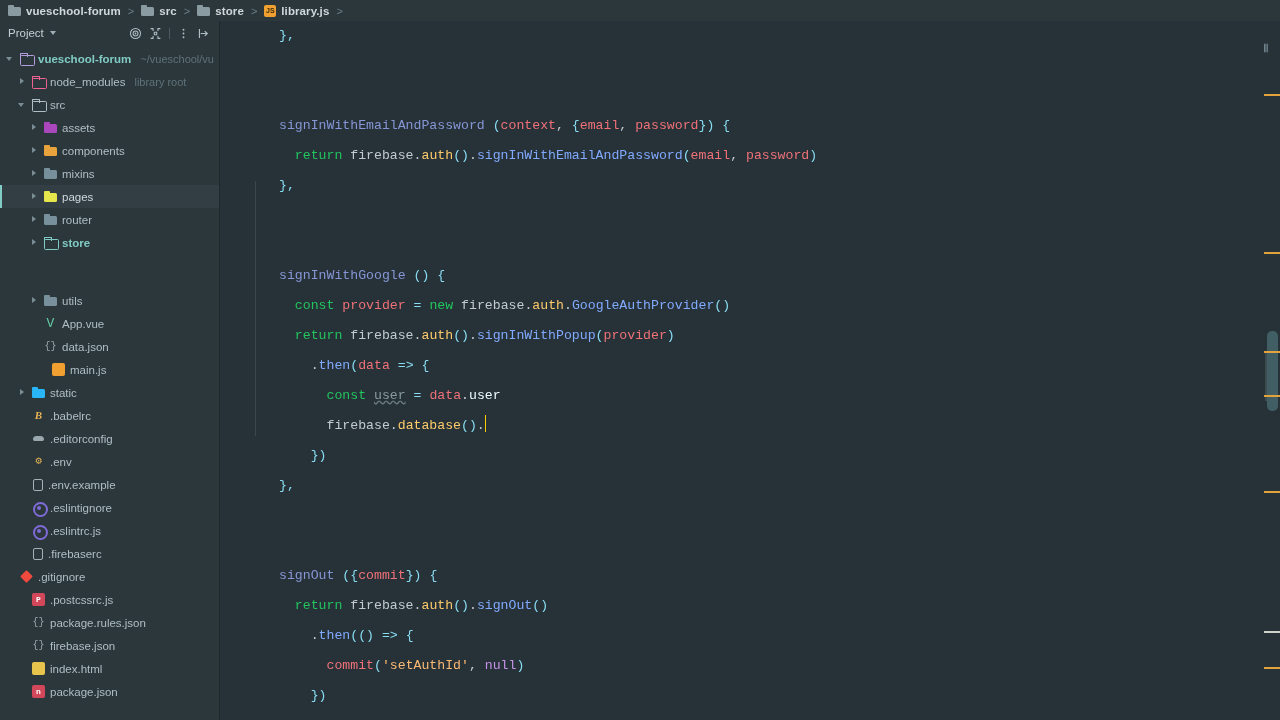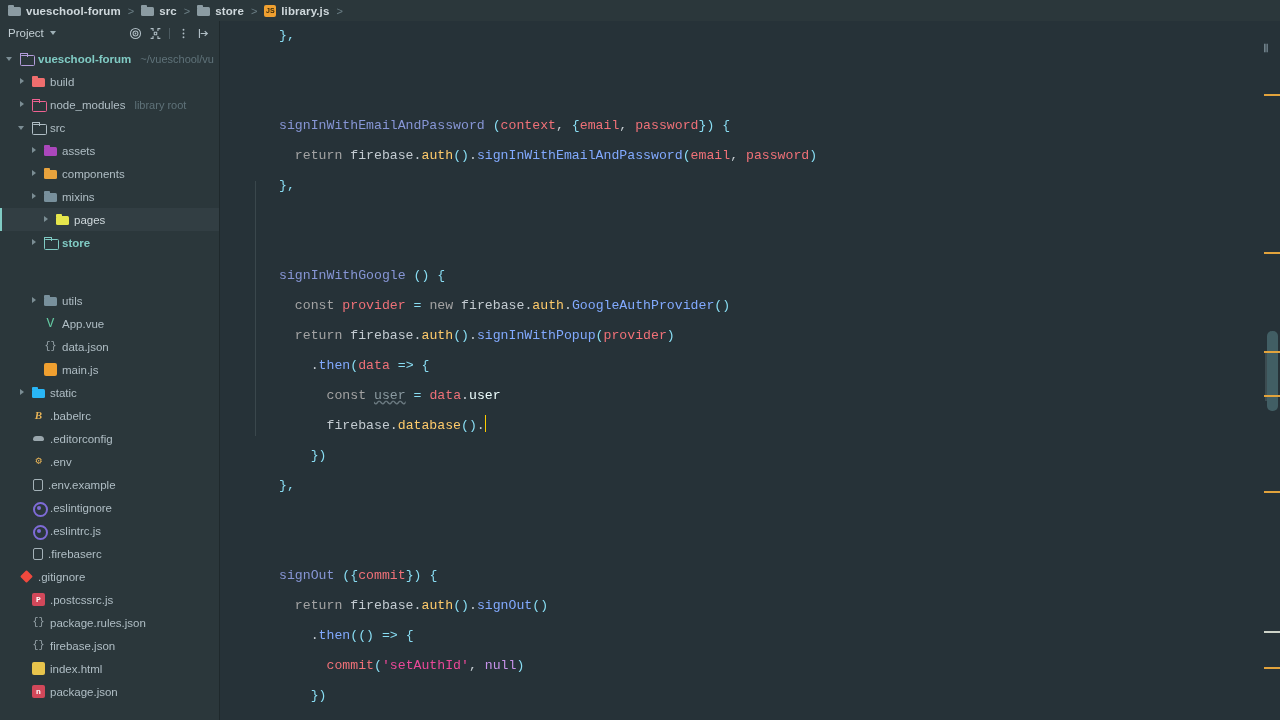--- a/index.html
+++ b/index.html
@@ -126,27 +126,27 @@
   }
   .ln { height: 30px; }
   
   .indent-guide {
     position: absolute; left: 35px; top: 160px; width: 1px; height: 255px;
     background: #3a474c;
   }
 
   
   .t-fn    { color: #8796d6; }
-  .t-kw    { color: #a3a3a3; text-align: right; }
+  .t-kw    { color: #22c55e; text-align: right; }
   .t-param { color: #f07178; }
   .t-punc  { color: #89ddf3; }
   .t-plain { color: #c3cbd1; }
   .t-prop  { color: #82aaff; }
   .t-auth  { color: #ffcb6b; }
-  .t-str   { color: #ec4899; }
+  .t-str   { color: #fdba74; }
   .t-var   { color: #eeffff; }
   .t-arrow { color: #89ddf3; }
   .t-null  { color: #c792ea; }
   .unused  { color: #8b9aa1; text-decoration: underline wavy #6b7a81; text-decoration-skip-ink: none; }
 
   .caret {
     display: inline-block; width: 1.5px; height: 17px; background: #ffcc00;
     vertical-align: -3px; margin-left: 0px;
   }
 
@@ -233,25 +233,20 @@
 
     <div class="tree" id="tree">
         <div class="row" style="height: 23px;">
           <span class="arrow open"></span>
           <span class="ficon outline" style="color:#b39ddb"></span>
           <span class="row-label accent">vueschool-forum</span>
           <span class="row-note">~/vueschool/vu</span>
         </div>
         <div class="row" style="padding-left: 18px;">
           <span class="arrow closed"></span>
-          <span class="ficon" style="color: rgb(240, 110, 110);"></span>
-          <span class="row-label">build</span>
-        </div>
-        <div class="row" style="padding-left: 18px;">
-          <span class="arrow closed"></span>
           <span class="ficon outline" style="color: rgb(240, 98, 146);"></span>
           <span class="row-label">node_modules</span>
           <span class="row-note">library root</span>
         </div>
         <div class="row" style="padding-left: 18px;">
           <span class="arrow open"></span>
           <span class="ficon outline" style="color: rgb(176, 190, 197);"></span>
           <span class="row-label">src</span>
         </div>
         <div class="row" style="padding-left: 30px;">
@@ -262,46 +257,51 @@
         <div class="row" style="padding-left: 30px;">
           <span class="arrow closed"></span>
           <span class="ficon" style="color: rgb(232, 163, 61);"></span>
           <span class="row-label">components</span>
         </div>
         <div class="row" style="padding-left: 30px;">
           <span class="arrow closed"></span>
           <span class="ficon" style="color: rgb(120, 144, 156);"></span>
           <span class="row-label">mixins</span>
         </div>
-        <div class="row selected" style="padding-left: 42px;">
+        <div class="row selected" style="padding-left: 30px;">
           <span class="arrow closed"></span>
           <span class="ficon" style="color: rgb(230, 230, 76);"></span>
           <span class="row-label">pages</span>
         </div>
         <div class="row" style="padding-left: 30px;">
           <span class="arrow closed"></span>
+          <span class="ficon" style="color: rgb(120, 144, 156);"></span>
+          <span class="row-label">router</span>
+        </div>
+        <div class="row" style="padding-left: 30px;">
+          <span class="arrow closed"></span>
           <span class="ficon outline" style="color: rgb(128, 203, 196);"></span>
           <span class="row-label accent">store</span>
         </div>
         <div class="row" style="padding-left: 30px; margin-top: 35px;">
           <span class="arrow closed"></span>
           <span class="ficon" style="color: rgb(120, 144, 156);"></span>
           <span class="row-label">utils</span>
         </div>
         <div class="row" style="padding-left: 30px;">
           <span class="arrow"></span>
           <span class="gl vue" style="color: rgb(100, 201, 162);">V</span>
           <span class="row-label">App.vue</span>
         </div>
         <div class="row" style="padding-left: 30px;">
           <span class="arrow"></span>
           <span class="gl json" style="color: rgb(154, 167, 173);">{}</span>
           <span class="row-label">data.json</span>
         </div>
-        <div class="row" style="padding-left: 30px;">
+        <div class="row" style="padding-left: 38px;">
           <span class="arrow"></span>
           <span class="gl sq badge" style="color: rgb(240, 160, 48); background: rgb(240, 160, 48);">JS</span>
           <span class="row-label">main.js</span>
         </div>
         <div class="row" style="padding-left: 18px;">
           <span class="arrow closed"></span>
           <span class="ficon" style="color: rgb(41, 182, 246);"></span>
           <span class="row-label">static</span>
         </div>
         <div class="row" style="padding-left: 18px;">

